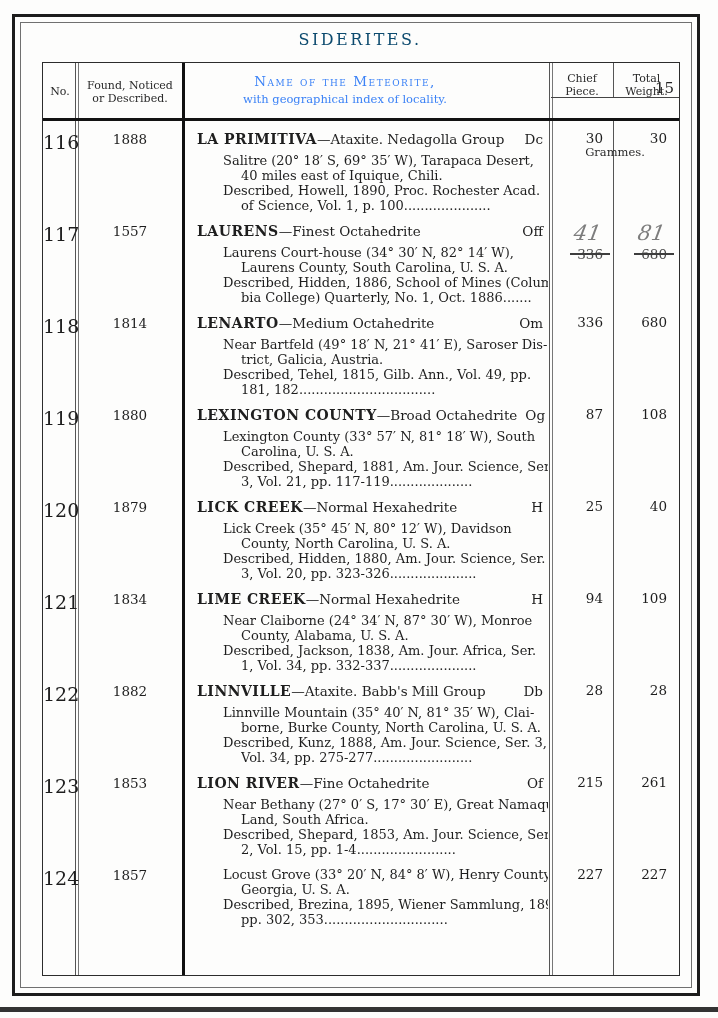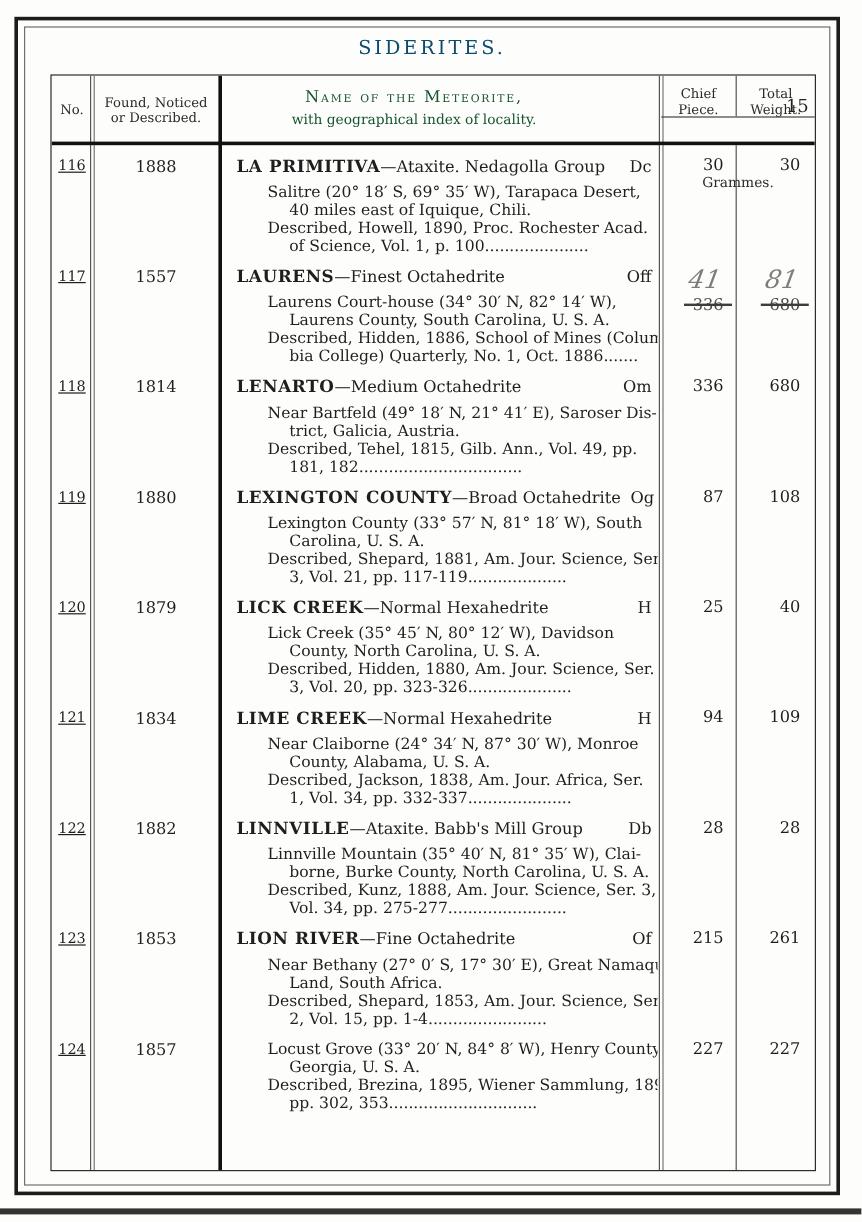--- a/index.html
+++ b/index.html
@@ -36,31 +36,31 @@
   .vline{position:absolute;top:0;bottom:0;width:1px;background:#555;}
   .v1a{left:32px;} .v1b{left:35px;background:#777;}
   .vthick{left:139px;width:3px;background:#101010;}
   .v2a{left:506px;} .v2b{left:509px;background:#777;}
   .vmid-top{position:absolute;left:570px;top:0;height:34px;width:1px;background:#555;}
   .vmid-body{position:absolute;left:570px;top:58px;bottom:0;width:1px;background:#555;}
 
   .thead{position:absolute;left:0;top:0;width:100%;height:55px;border-bottom:3px solid #121212;box-sizing:content-box;}
   .h-no{position:absolute;left:0;top:22px;width:34px;text-align:center;font-size:11px;color:#2a2a2a;}
   .h-found{position:absolute;left:34px;top:16px;width:106px;text-align:center;font-size:11px;line-height:13px;color:#2a2a2a;}
-  .h-name{position:absolute;left:140px;top:10px;width:324px;text-align:center;color:#14532d;}
+  .h-name{position:absolute;left:140px;top:10px;width:324px;text-align:center;color:#3b82f6;}
   .h-name-main{font-size:13.5px;font-variant:small-caps;letter-spacing:1.5px;}
   .h-name-sub{font-size:11.5px;margin-top:3px;}
   .h-chief{position:absolute;left:508px;top:9px;width:62px;text-align:center;font-size:11px;line-height:13px;color:#2a2a2a;}
   .h-total{position:absolute;left:571px;top:9px;width:65px;text-align:center;font-size:11px;line-height:13px;color:#2a2a2a;}
   .h-subline{position:absolute;left:508px;right:0;top:34px;height:1px;background:#444;}
   .h-grammes{position:absolute;left:508px;top:39px;width:128px;text-align:center;font-size:11.5px;color:#2a2a2a;margin-top:43px;}
 
   .rows{position:absolute;left:0;top:58px;width:100%;padding-top:10px;box-sizing:border-box;}
   .row{display:flex;margin-bottom:10px;}
-  .c-no{width:34px;text-align:center;font-size:12px;flex:none;text-decoration:underline;}
+  .c-no{width:34px;text-align:center;font-size:19px;flex:none;}
   .c-found{width:106px;text-align:center;font-size:13.5px;flex:none;}
   .c-name{width:368px;flex:none;overflow:hidden;}
   .name-line{display:flex;align-items:baseline;margin:0 8px 5px 14px;line-height:17px;white-space:nowrap;text-align:center;}
   .nm{font-weight:bold;font-size:14px;letter-spacing:0.5px;}
   .desc{font-size:13.5px;}
   .type{margin-left:auto;font-size:13.5px;padding-left:8px;}
   .dl{font-size:13px;line-height:15px;white-space:nowrap;overflow:hidden;margin-right:3px;}
   .i1{margin-left:40px;}
   .i2{margin-left:58px;}
   .c-chief,.c-total{width:64px;flex:none;display:flex;align-items:flex-start;justify-content:flex-end;padding:0 12px 1px 0;box-sizing:border-box;font-size:13.5px;line-height:14px;}

